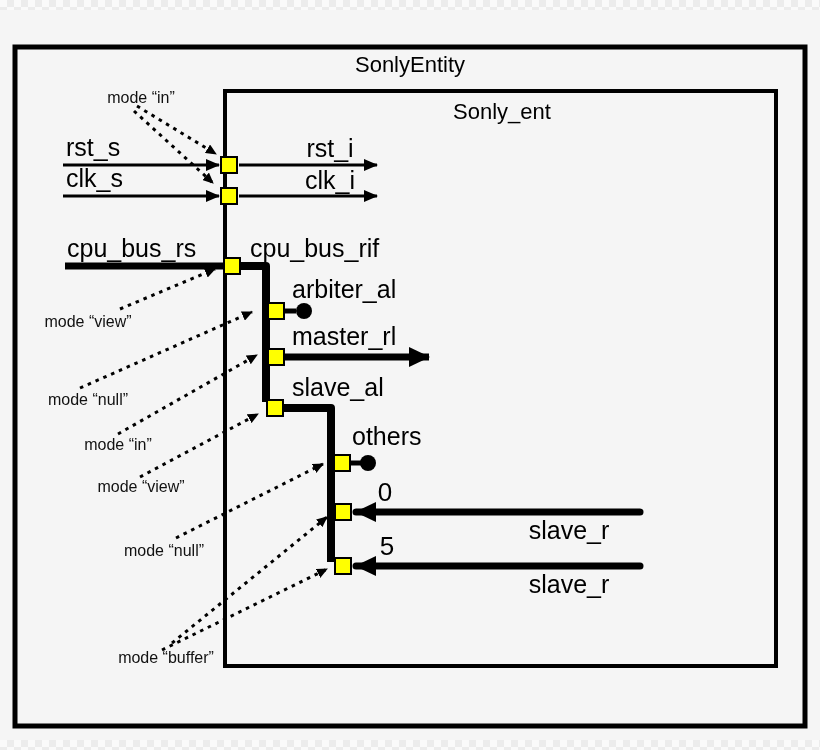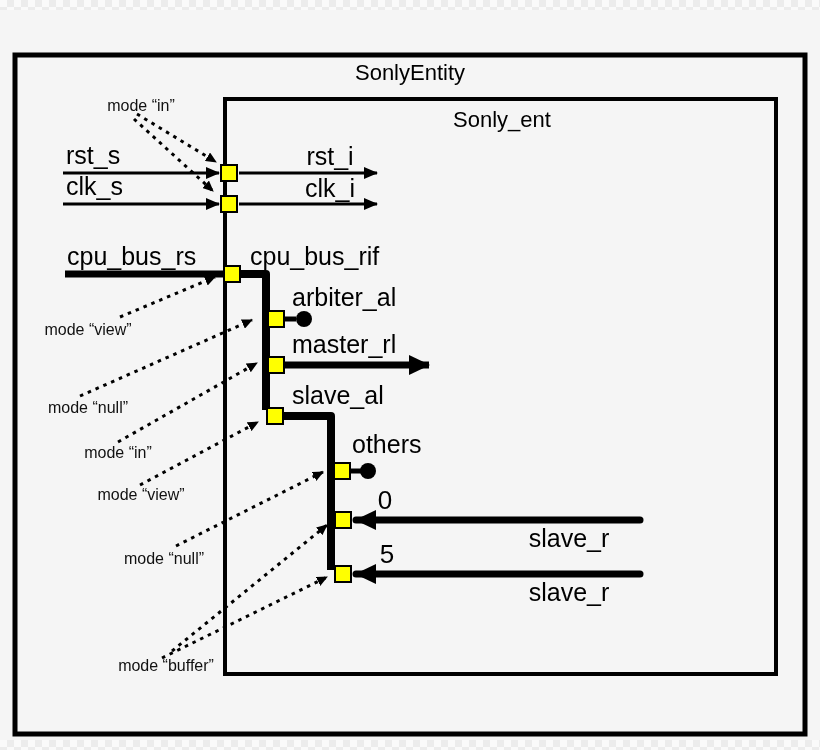--- a/index.html
+++ b/index.html
@@ -1,21 +1,21 @@
 <!DOCTYPE html>
 <html><head>
 <meta charset="utf-8">
 <style>
   html,body { margin:0; padding:0; }
   body {
     width:820px; height:750px; position:relative;
     background:#f5f5f5;
     font-family:"Liberation Sans", sans-serif;
   }
-  .stage { position:absolute; left:0; top:8px; width:820px; height:556px; }
+  .stage { position:absolute; left:0; top:0; width:820px; height:556px; }
   svg { display:block; }
   .t { font-family:"Liberation Sans", sans-serif; fill:#000; }
   .title { font-size:22px; }
   .sig   { font-size:25px; }
   .num   { font-size:26px; }
   .mode  { font-size:16px; fill:#111; }
   .wire  { stroke:#000; fill:none; }
   .ann   { stroke:#000; fill:none; stroke-width:3; stroke-dasharray:3.5 5; }
   .port  { stroke:#000; stroke-width:2; }
   .dot   { fill:#000; stroke:none; }

